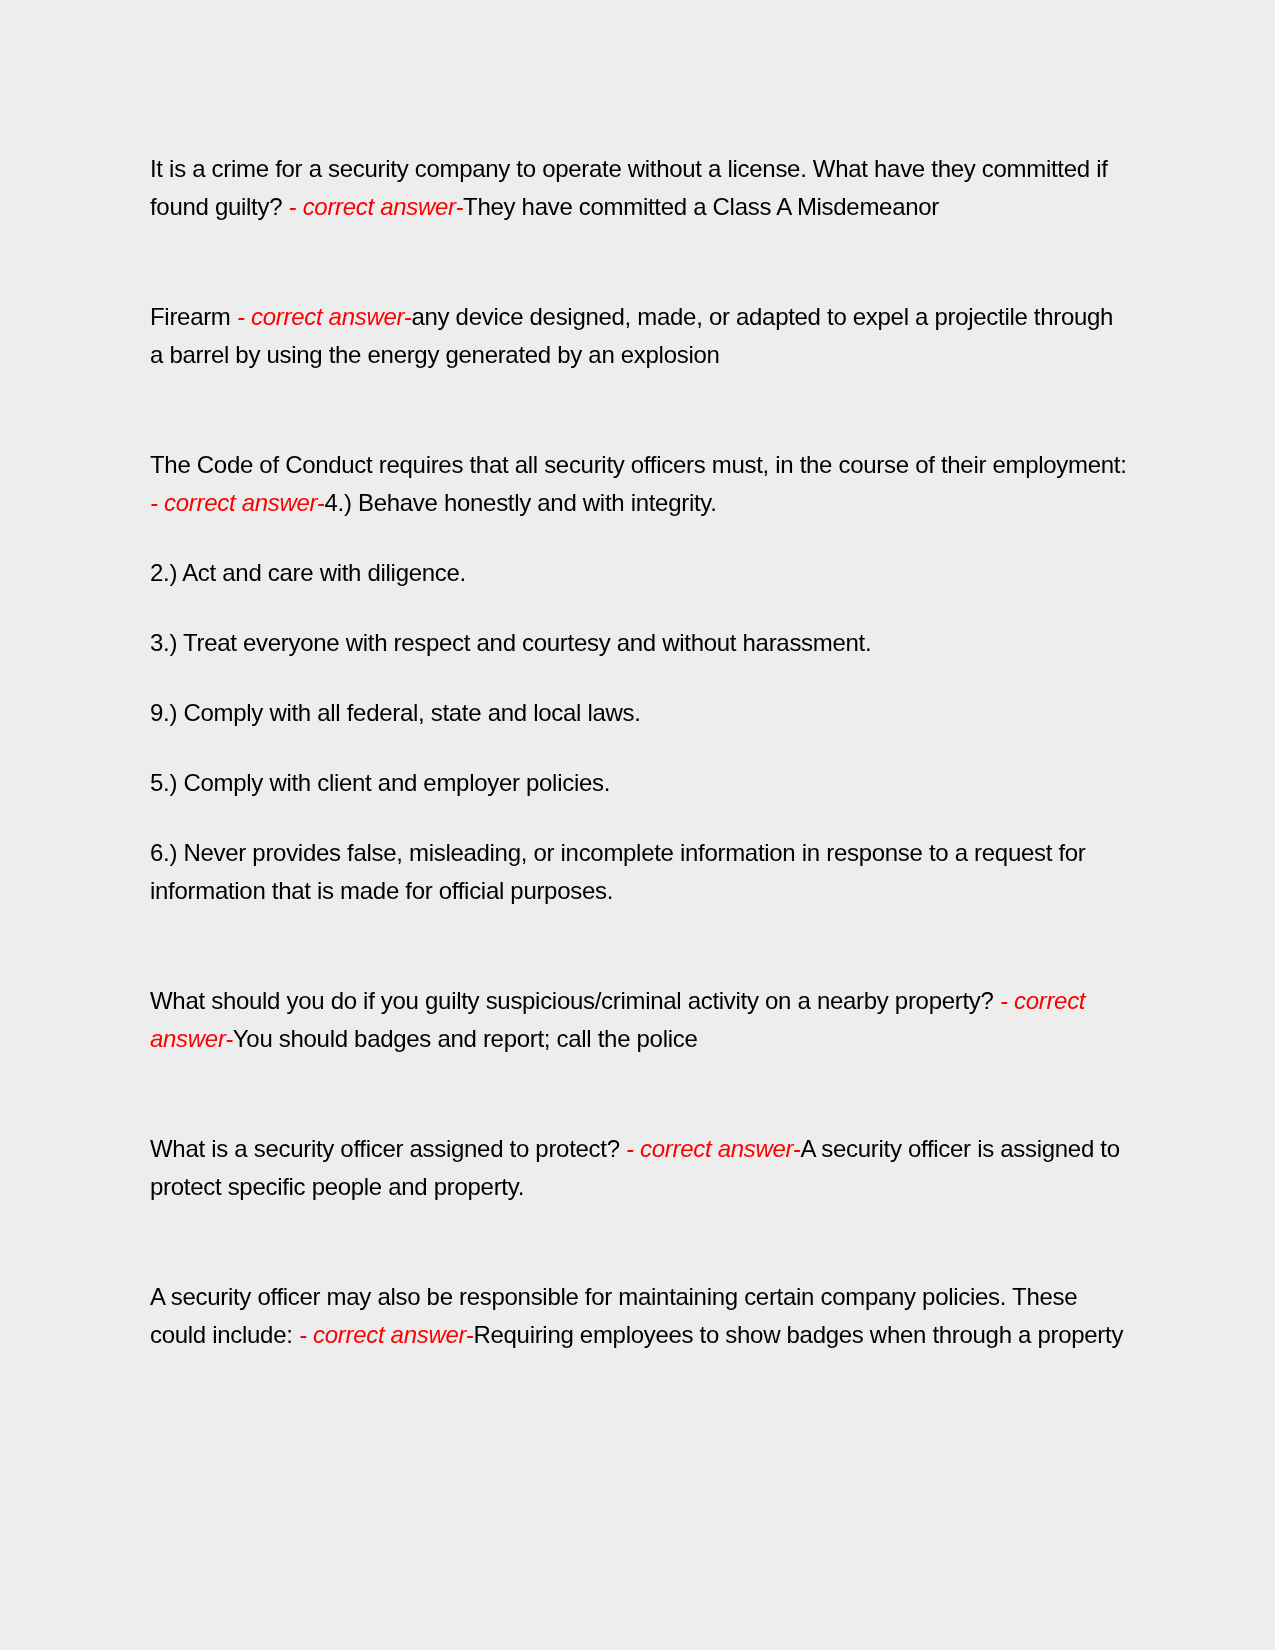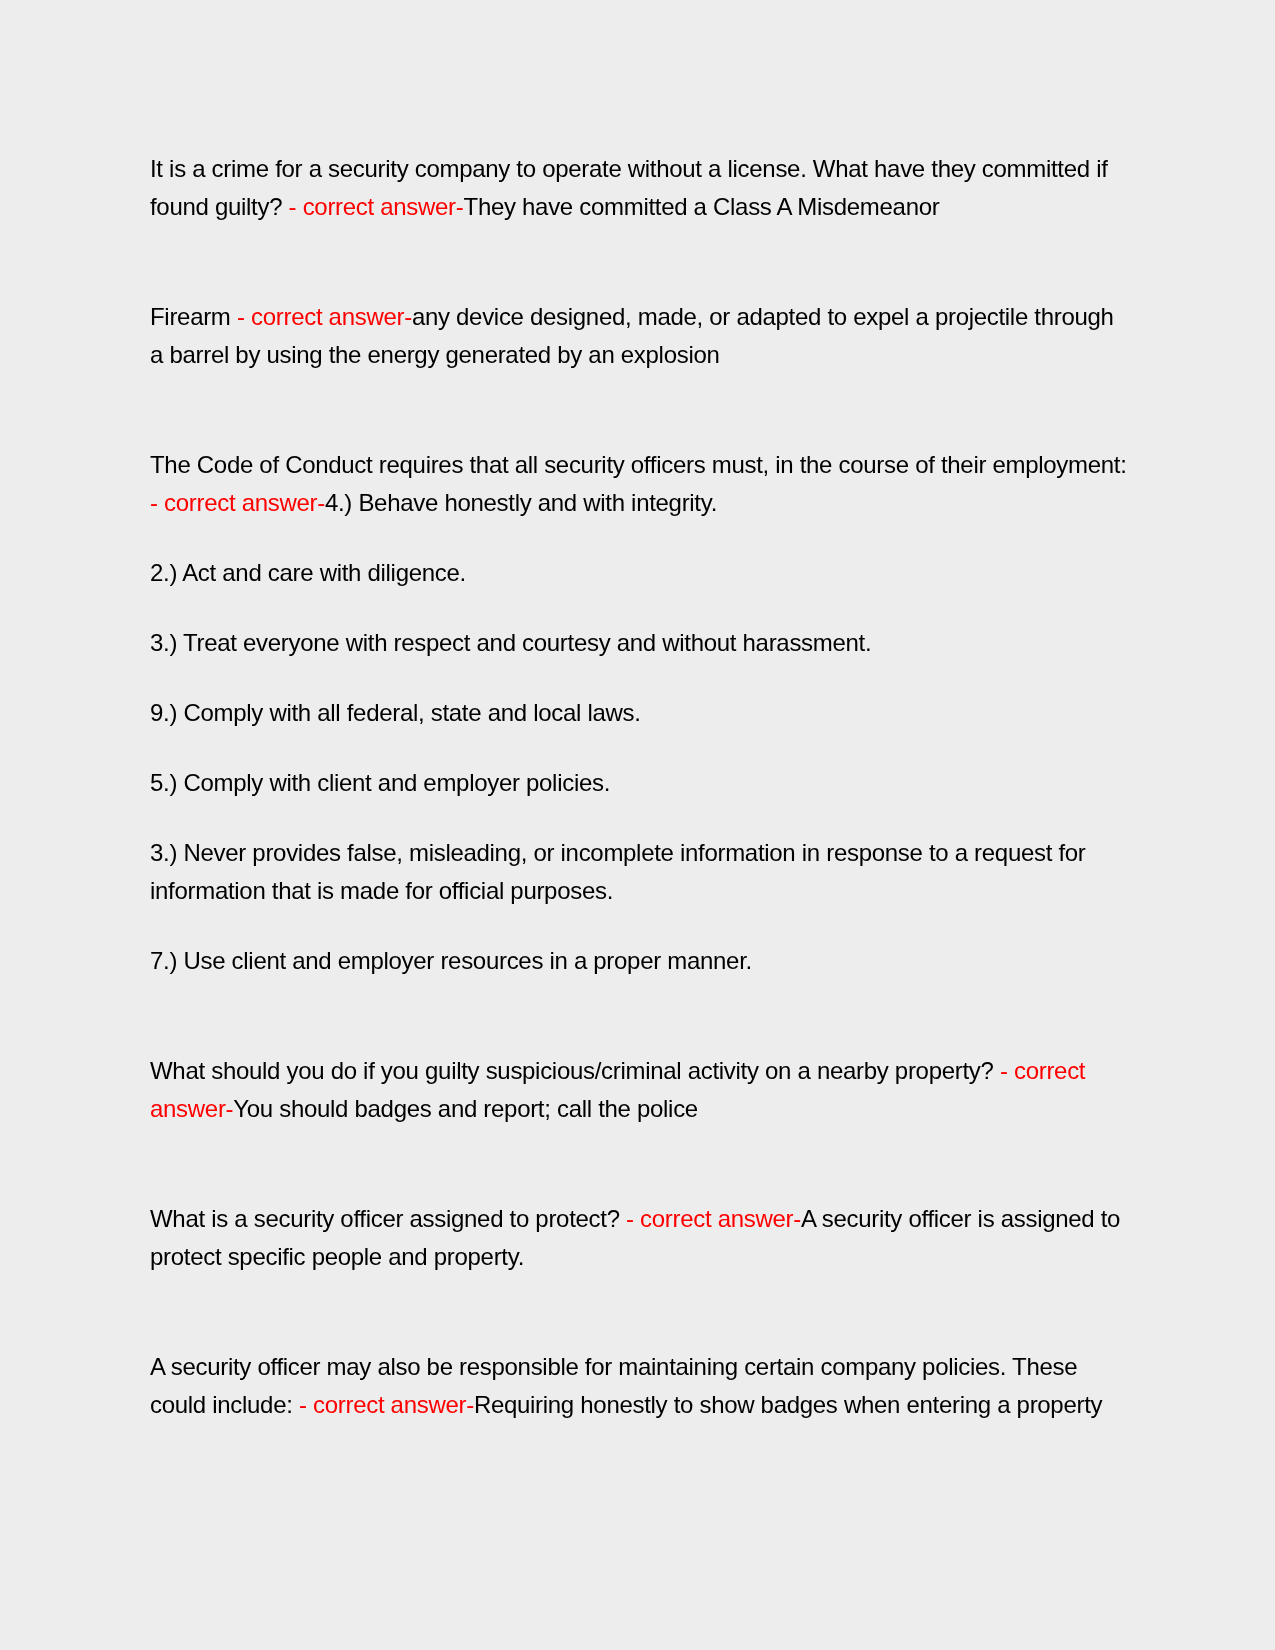--- a/index.html
+++ b/index.html
@@ -3,21 +3,21 @@
 <meta charset="utf-8">
 <style>
   html, body { margin: 0; padding: 0; }
   body {
     width: 1275px; height: 1650px; background: #ededed;
     font-family: "Liberation Sans", sans-serif; color: #000;
     position: relative; overflow: hidden;
   }
   .page { position: absolute; left: 150px; top: 150px; width: 980px; }
   .block { font-size: 24px; line-height: 38px; letter-spacing: -0.3px; }
-  .red { color: #ff0000; }
+  .red { color: #ff0000; font-style: italic; }
   .gap-lg { height: 72px; }
   .item { margin-top: 32px; }
 </style>
 </head>
 <body>
 
 <div class="page">
 
   <div class="block">
     <span>It is a crime for a security company to operate without a license. What have they committed if found guilty?</span><span class="red"> - correct answer-</span><span>They have committed a Class A Misdemeanor</span>
@@ -28,32 +28,31 @@
     <span>Firearm</span><span class="red"> - correct answer-</span><span>any device designed, made, or adapted to expel a projectile through a barrel by using the energy generated by an explosion</span>
   </div>
   <div class="gap-lg"></div>
 
   <div class="block">
     <span>The Code of Conduct requires that all security officers must, in the course of their employment:</span><span class="red"> - correct answer-</span><span>4.) Behave honestly and with integrity.</span>
     <div class="item">2.) Act and care with diligence.</div>
     <div class="item">3.) Treat everyone with respect and courtesy and without harassment.</div>
     <div class="item">9.) Comply with all federal, state and local laws.</div>
     <div class="item">5.) Comply with client and employer policies.</div>
-    <div class="item">3.) Never provides false, misleading, or incomplete information in response to a request for information that is made for official purposes.</div>
-    <div class="item">7.) Use client and employer resources in a proper manner.</div>
+    <div class="item">6.) Never provides false, misleading, or incomplete information in response to a request for information that is made for official purposes.</div>
   </div>
   <div class="gap-lg"></div>
 
   <div class="block">
     <span>What should you do if you guilty suspicious/criminal activity on a nearby property?</span><span class="red"> - correct answer-</span><span>You should badges and report; call the police</span>
   </div>
   <div class="gap-lg"></div>
 
   <div class="block">
     <span>What is a security officer assigned to protect?</span><span class="red"> - correct answer-</span><span>A security officer is assigned to protect specific people and property.</span>
   </div>
   <div class="gap-lg"></div>
 
   <div class="block">
-    <span>A security officer may also be responsible for maintaining certain company policies. These could include:</span><span class="red"> - correct answer-</span><span>Requiring honestly to show badges when entering a property</span>
+    <span>A security officer may also be responsible for maintaining certain company policies. These could include:</span><span class="red"> - correct answer-</span><span>Requiring employees to show badges when through a property</span>
   </div>
 
 </div>
 
 </body></html>

